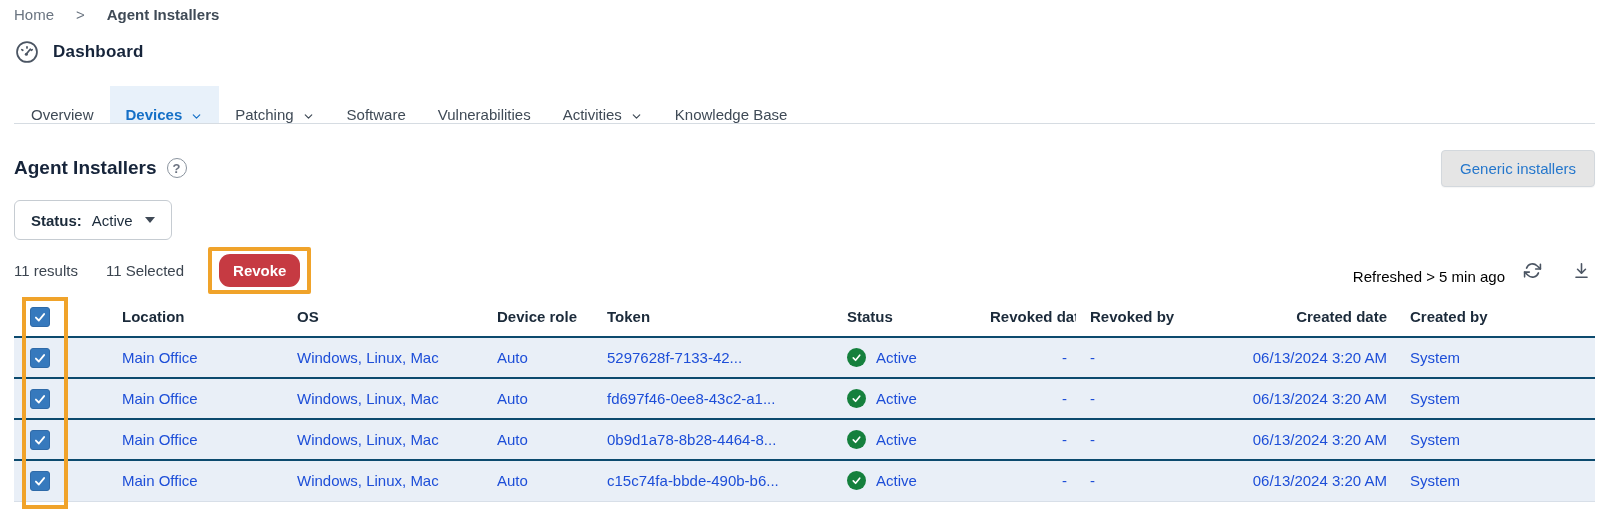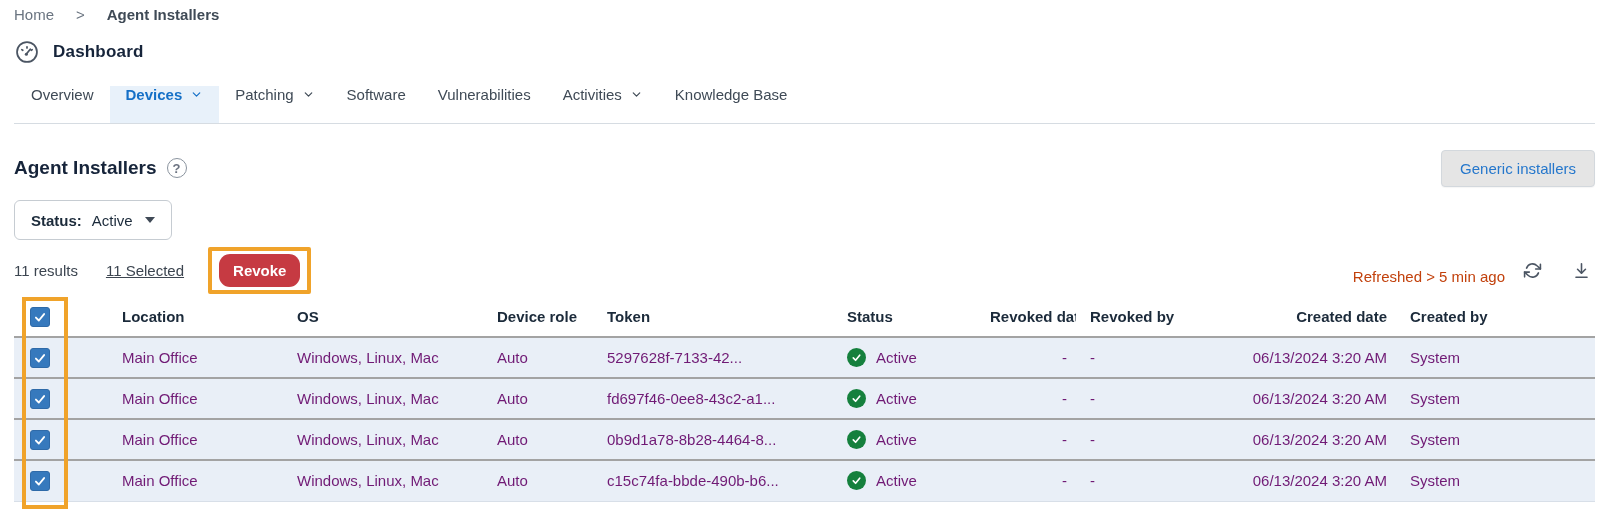--- a/index.html
+++ b/index.html
@@ -23,21 +23,21 @@
   .bc-current{color:#3f4a56;font-weight:700;}
 
   
   .page-header{display:flex;align-items:center;gap:13px;margin-top:12px;height:32px;}
   .dash-icon{width:26px;height:26px;color:#4b5563;display:inline-flex;}
   .dash-icon svg{width:26px;height:26px;}
   .page-title{font-size:17px;font-weight:700;color:#16243a;letter-spacing:.2px;}
 
   
   .tabbar{display:flex;align-items:stretch;margin-top:18px;border-bottom:1px solid #d6dce2;height:38px;padding-left:1px;}
-  .tab{display:flex;align-items:flex-start;gap:8px;padding:0 16px;font-size:15px;color:#3f4a56;cursor:pointer;}
+  .tab{display:flex;align-items:flex-end;gap:8px;padding:0 16px;font-size:15px;color:#3f4a56;cursor:pointer;}
   .tab .tab-chevron{display:inline-flex;margin-top:2px;}
   .tab .tab-chevron svg{width:13px;height:13px;}
   .tab.active{color:var(--accent-blue);background:var(--tab-active-bg);font-weight:600;}
 
   
   .section-head{display:flex;align-items:center;justify-content:space-between;margin-top:24px;height:40px;}
   .section-title-wrap{display:flex;align-items:center;gap:10px;}
   .section-title{font-size:19px;font-weight:700;color:#16243a;}
   .help-icon{width:20px;height:20px;border:1.5px solid #8a939e;border-radius:50%;color:#6b7280;
     font-size:13px;font-weight:700;display:inline-flex;align-items:center;justify-content:center;cursor:pointer;}
@@ -49,37 +49,37 @@
   .filter-row{margin-top:12px;}
   .status-filter{display:inline-flex;align-items:center;gap:10px;background:#fff;border:1px solid #c6ccd2;
     border-radius:6px;height:40px;padding:0 16px;font-size:15px;cursor:pointer;font-family:inherit;color:#1b2a3a;}
   .sf-label{font-weight:700;}
   .sf-caret{width:0;height:0;border-left:5px solid transparent;border-right:5px solid transparent;
     border-top:6px solid #3f4956;margin-left:2px;}
 
   
   .actions-row{display:flex;align-items:center;margin-top:6px;height:49px;font-size:15px;}
   .results-count{color:#3c4550;font-weight:500;}
-  .selected-count{color:#3c4550;font-weight:500;margin-left:28px;text-decoration:underline;}
+  .selected-count{color:#3c4550;font-weight:500;margin-left:28px;}
   .revoke-highlight{display:inline-flex;border:4px solid var(--highlight-orange);border-radius:2px;
     padding:3px 7px;margin-left:24px;background:#fff;}
   .revoke-btn{background:var(--revoke-red);color:#fff;border:none;border-radius:11px;font-size:15px;
     font-weight:700;padding:8px 14px;cursor:pointer;font-family:inherit;}
   .spacer{flex:1;}
-  .refreshed{color:#c2410c;margin-top:12px;}
+  .refreshed{color:#000000;margin-top:12px;}
   .icon-btn{display:inline-flex;color:#4b5563;cursor:pointer;}
   .icon-btn svg{width:19px;height:19px;}
   .refresh-btn{margin-left:18px;}
   .download-btn{margin-left:30px;margin-right:4px;}
 
   
   table{border-collapse:collapse;table-layout:fixed;width:1581px;margin-top:2px;font-size:15px;}
   th,td{padding:0 8px 0 14px;text-align:left;white-space:nowrap;overflow:hidden;height:41px;vertical-align:middle;}
   thead th{color:#1b2a3a;font-weight:700;border-bottom:1px solid #cbd3dc;height:40px;}
-  tbody td{background:var(--selected-row-blue);border-top:2px solid #a3a3a3;border-bottom:1px solid #d8dfe8;color:#701a75;}
+  tbody td{background:var(--selected-row-blue);border-top:2px solid #0c4a6e;border-bottom:1px solid #d8dfe8;color:#1d4ed8;}
   .c-check{padding-left:16px;}
   .col-right{text-align:right;padding-right:9px;}
   .checkbox{width:20px;height:20px;background:var(--checkbox-blue);border:1px solid #2f6aa8;border-radius:3px;
     display:inline-flex;align-items:center;justify-content:center;cursor:pointer;}
   .checkbox svg{width:14px;height:14px;}
   .status-cell{display:flex;align-items:center;gap:10px;}
   .status-dot{width:19px;height:19px;border-radius:50%;background:var(--status-green);
     display:inline-flex;align-items:center;justify-content:center;flex:none;}
   .status-dot svg{width:11px;height:11px;}
 

